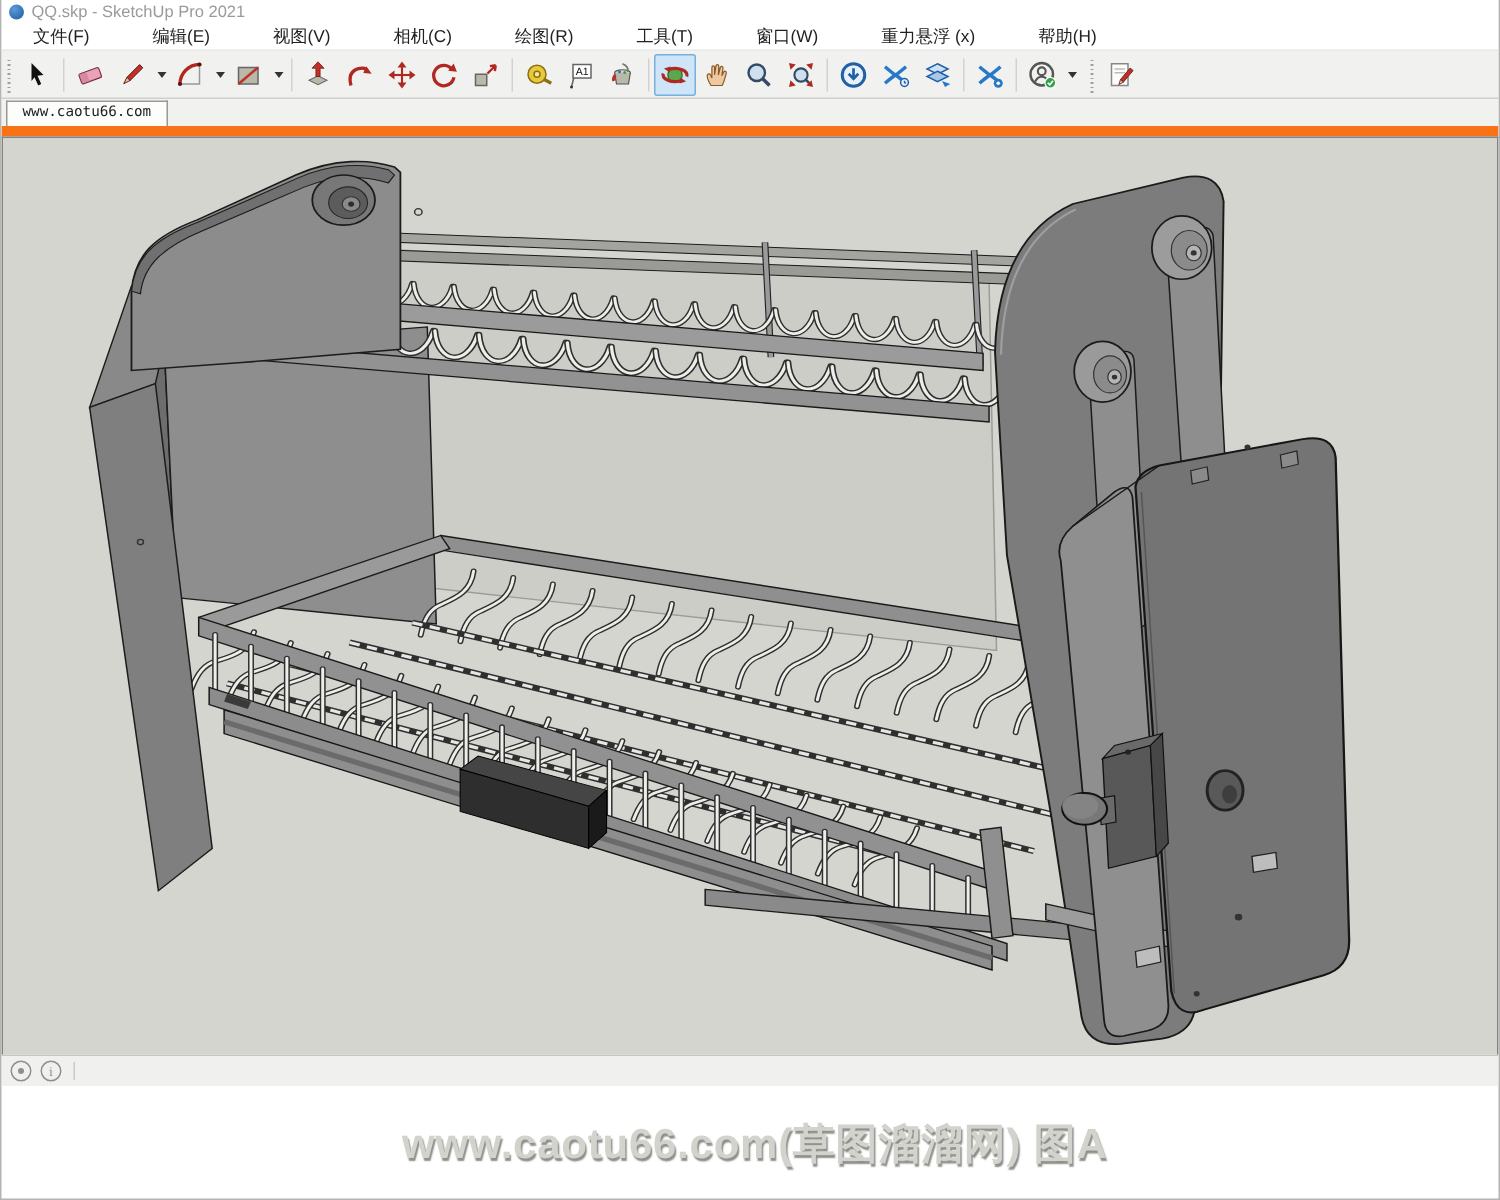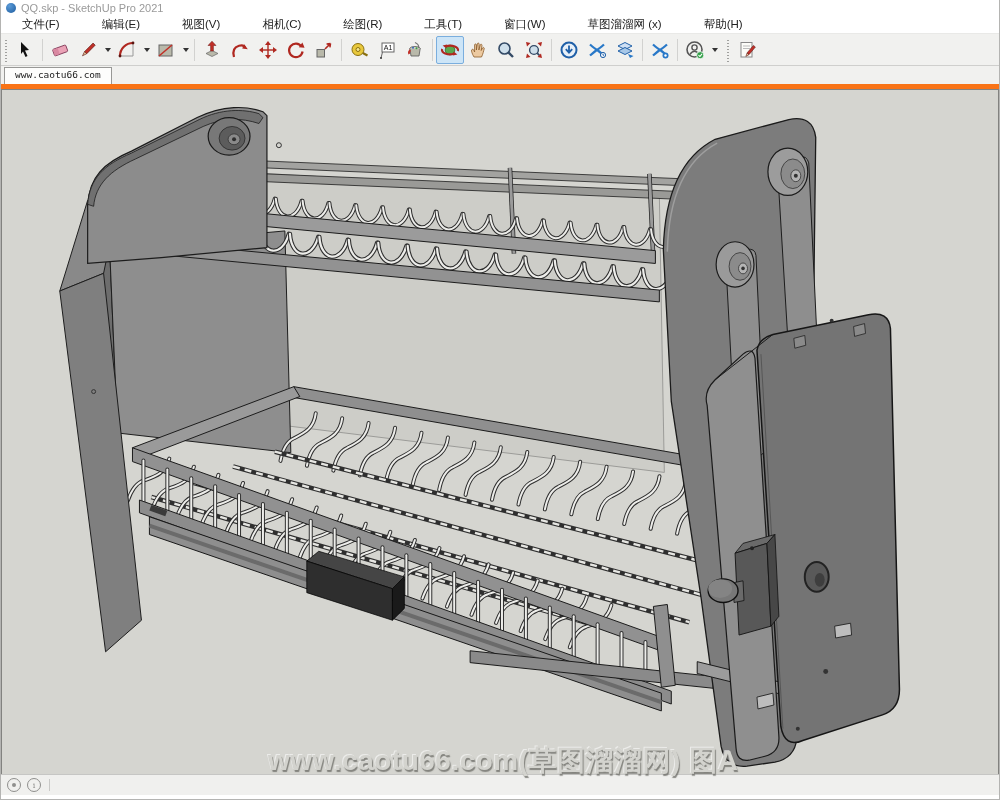--- a/index.html
+++ b/index.html
@@ -14,24 +14,24 @@
   .toolbar{height:31px;background:#f1f1ef;border-top:1px solid #e9e9e7;border-bottom:1px solid #cfcfcd;
            display:flex;align-items:center;padding-left:2px;}
   .grip{width:4px;height:24px;margin:0 3px 0 1px;
         background-image:repeating-linear-gradient(#a0a09e 0 1px,transparent 1px 3px);background-size:2px 100%;background-repeat:no-repeat;background-position:1px 2px;}
   .tb{width:26px;height:26px;display:flex;align-items:center;justify-content:center;border:1px solid transparent;border-radius:2px;flex:0 0 auto;}
   .tb.active{background:#cde5f7;border-color:#7aaede;}
   .tb svg{display:block;}
   .dd{width:11px;height:26px;display:flex;align-items:center;justify-content:center;flex:0 0 auto;}
   .caret{width:0;height:0;border-left:3.5px solid transparent;border-right:3.5px solid transparent;border-top:4px solid #333;}
   .sep{width:1px;height:22px;background:#d2d2d0;margin:0 3px;flex:0 0 auto;}
-  .tabbar{height:18px;background:#f1f1ef;border-bottom:5px solid #f97316;display:flex;align-items:flex-end;}
+  .tabbar{height:18px;background:#f1f1ef;border-bottom:7px solid #f97316;display:flex;align-items:flex-end;}
   .scenetab{margin-left:3px;height:15px;padding:1px 10px 0 10px;background:#fdfdfc;border:1px solid #98989六;
             border:1px solid #989896;border-bottom:none;font-family:"DejaVu Sans Mono",monospace;font-size:9.5px;color:#222;}
-  .viewport{position:relative;height:685px;background:#d5d5d0;box-sizing:border-box;border:1px solid #82827f;border-bottom:none;}
+  .viewport{position:relative;height:612px;background:#d5d5d0;box-sizing:border-box;border:1px solid #82827f;border-bottom:none;}
   .viewport svg.model{position:absolute;left:0;top:0;width:100%;height:100%;}
   .watermark{position:absolute;left:266px;top:652px;font-size:28px;font-weight:bold;letter-spacing:.5px;
              color:#d3d3ce;text-shadow:1px 2px 1px rgba(104,104,99,.75),-1px -1px 0 rgba(255,255,255,.55);
              white-space:nowrap;pointer-events:none;}
   .statusbar{height:20px;background:#f0f0ee;border-top:1px solid #c6c6c4;display:flex;align-items:center;padding-left:6px;}
   .sicon{width:12px;height:12px;border:1px solid #8f8f8d;border-radius:50%;margin-right:6px;position:relative;flex:0 0 auto;
          display:flex;align-items:center;justify-content:center;font-size:8px;color:#8f8f8d;font-family:"DejaVu Serif",serif;}
   .sicon .dot{width:4px;height:4px;border-radius:50%;background:#8f8f8d;}
   .sdiv{width:1px;height:12px;background:#c9c9c7;margin:0 8px 0 2px;}
   .smsg{font-size:11.5px;color:#111;}
@@ -50,21 +50,21 @@
 </div>
 
 <div class="menubar">
   <span class="menuitem">文件(F)</span>
   <span class="menuitem">编辑(E)</span>
   <span class="menuitem">视图(V)</span>
   <span class="menuitem">相机(C)</span>
   <span class="menuitem">绘图(R)</span>
   <span class="menuitem">工具(T)</span>
   <span class="menuitem">窗口(W)</span>
-  <span class="menuitem">草图溜溜网 (x)</span>
+  <span class="menuitem">重力悬浮 (x)</span>
   <span class="menuitem">帮助(H)</span>
 </div>
 
 <div class="toolbar">
   <span class="grip"></span>
 
   <div class="tb">
     <svg width="20" height="20" viewBox="0 0 20 20">
       <path d="M6,2 L14,10 L10,10.5 L12.5,16 L10.5,17 L8,11.5 L6,14 Z" fill="#111"></path>
     </svg>

